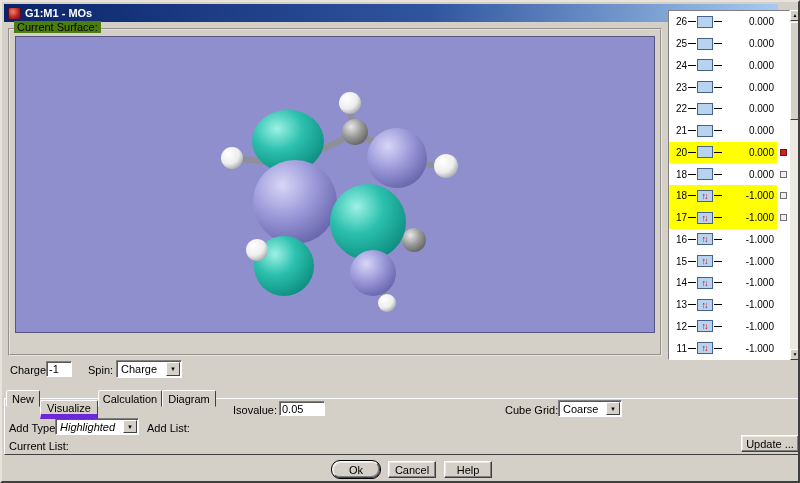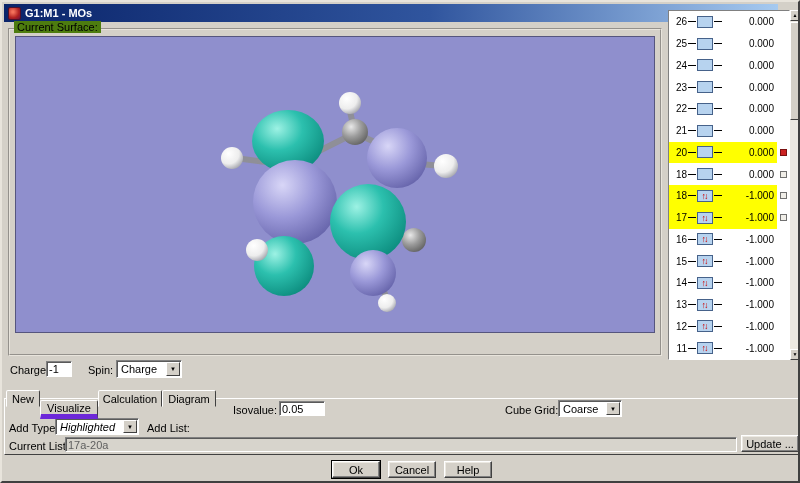--- a/index.html
+++ b/index.html
@@ -377,27 +377,26 @@
 
     <span class="lbl" style="left:4px; top:23px;">Add Type:</span>
     <div class="combo" style="left:50px; top:19px; width:84px; height:17px;font-style:italic;">
       <span class="val">Highlighted</span>
       <span class="cbtn">▼</span>
     </div>
 
     <span class="lbl" style="left:142px; top:23px;">Add List:</span>
 
     <span class="lbl" style="left:4px; top:41px;">Current List:</span>
-    <input class="tb disabled" style="left: 60px; top: 38px; width: 672px; height: 15px;" readonly="" value="17a-20a">
     <div class="btn95" style="left:736px; top:36px; width:58px; height:17px;">
         <span>Update ...</span>
       </div>
   </div>
 
-  <div class="btn95 default" style="left:330px; top:459px; width:48px; height:17px;">
+  <div class="btn95 default" style="left:330px; top:459px; width:48px; height:17px;border-radius:8px;">
       <span>Ok</span>
     </div>
   <div class="btn95" style="left:386px; top:459px; width:48px; height:17px;">
       <span>Cancel</span>
     </div>
   <div class="btn95" style="left:442px; top:459px; width:48px; height:17px;">
       <span>Help</span>
     </div>
 
 </div>

